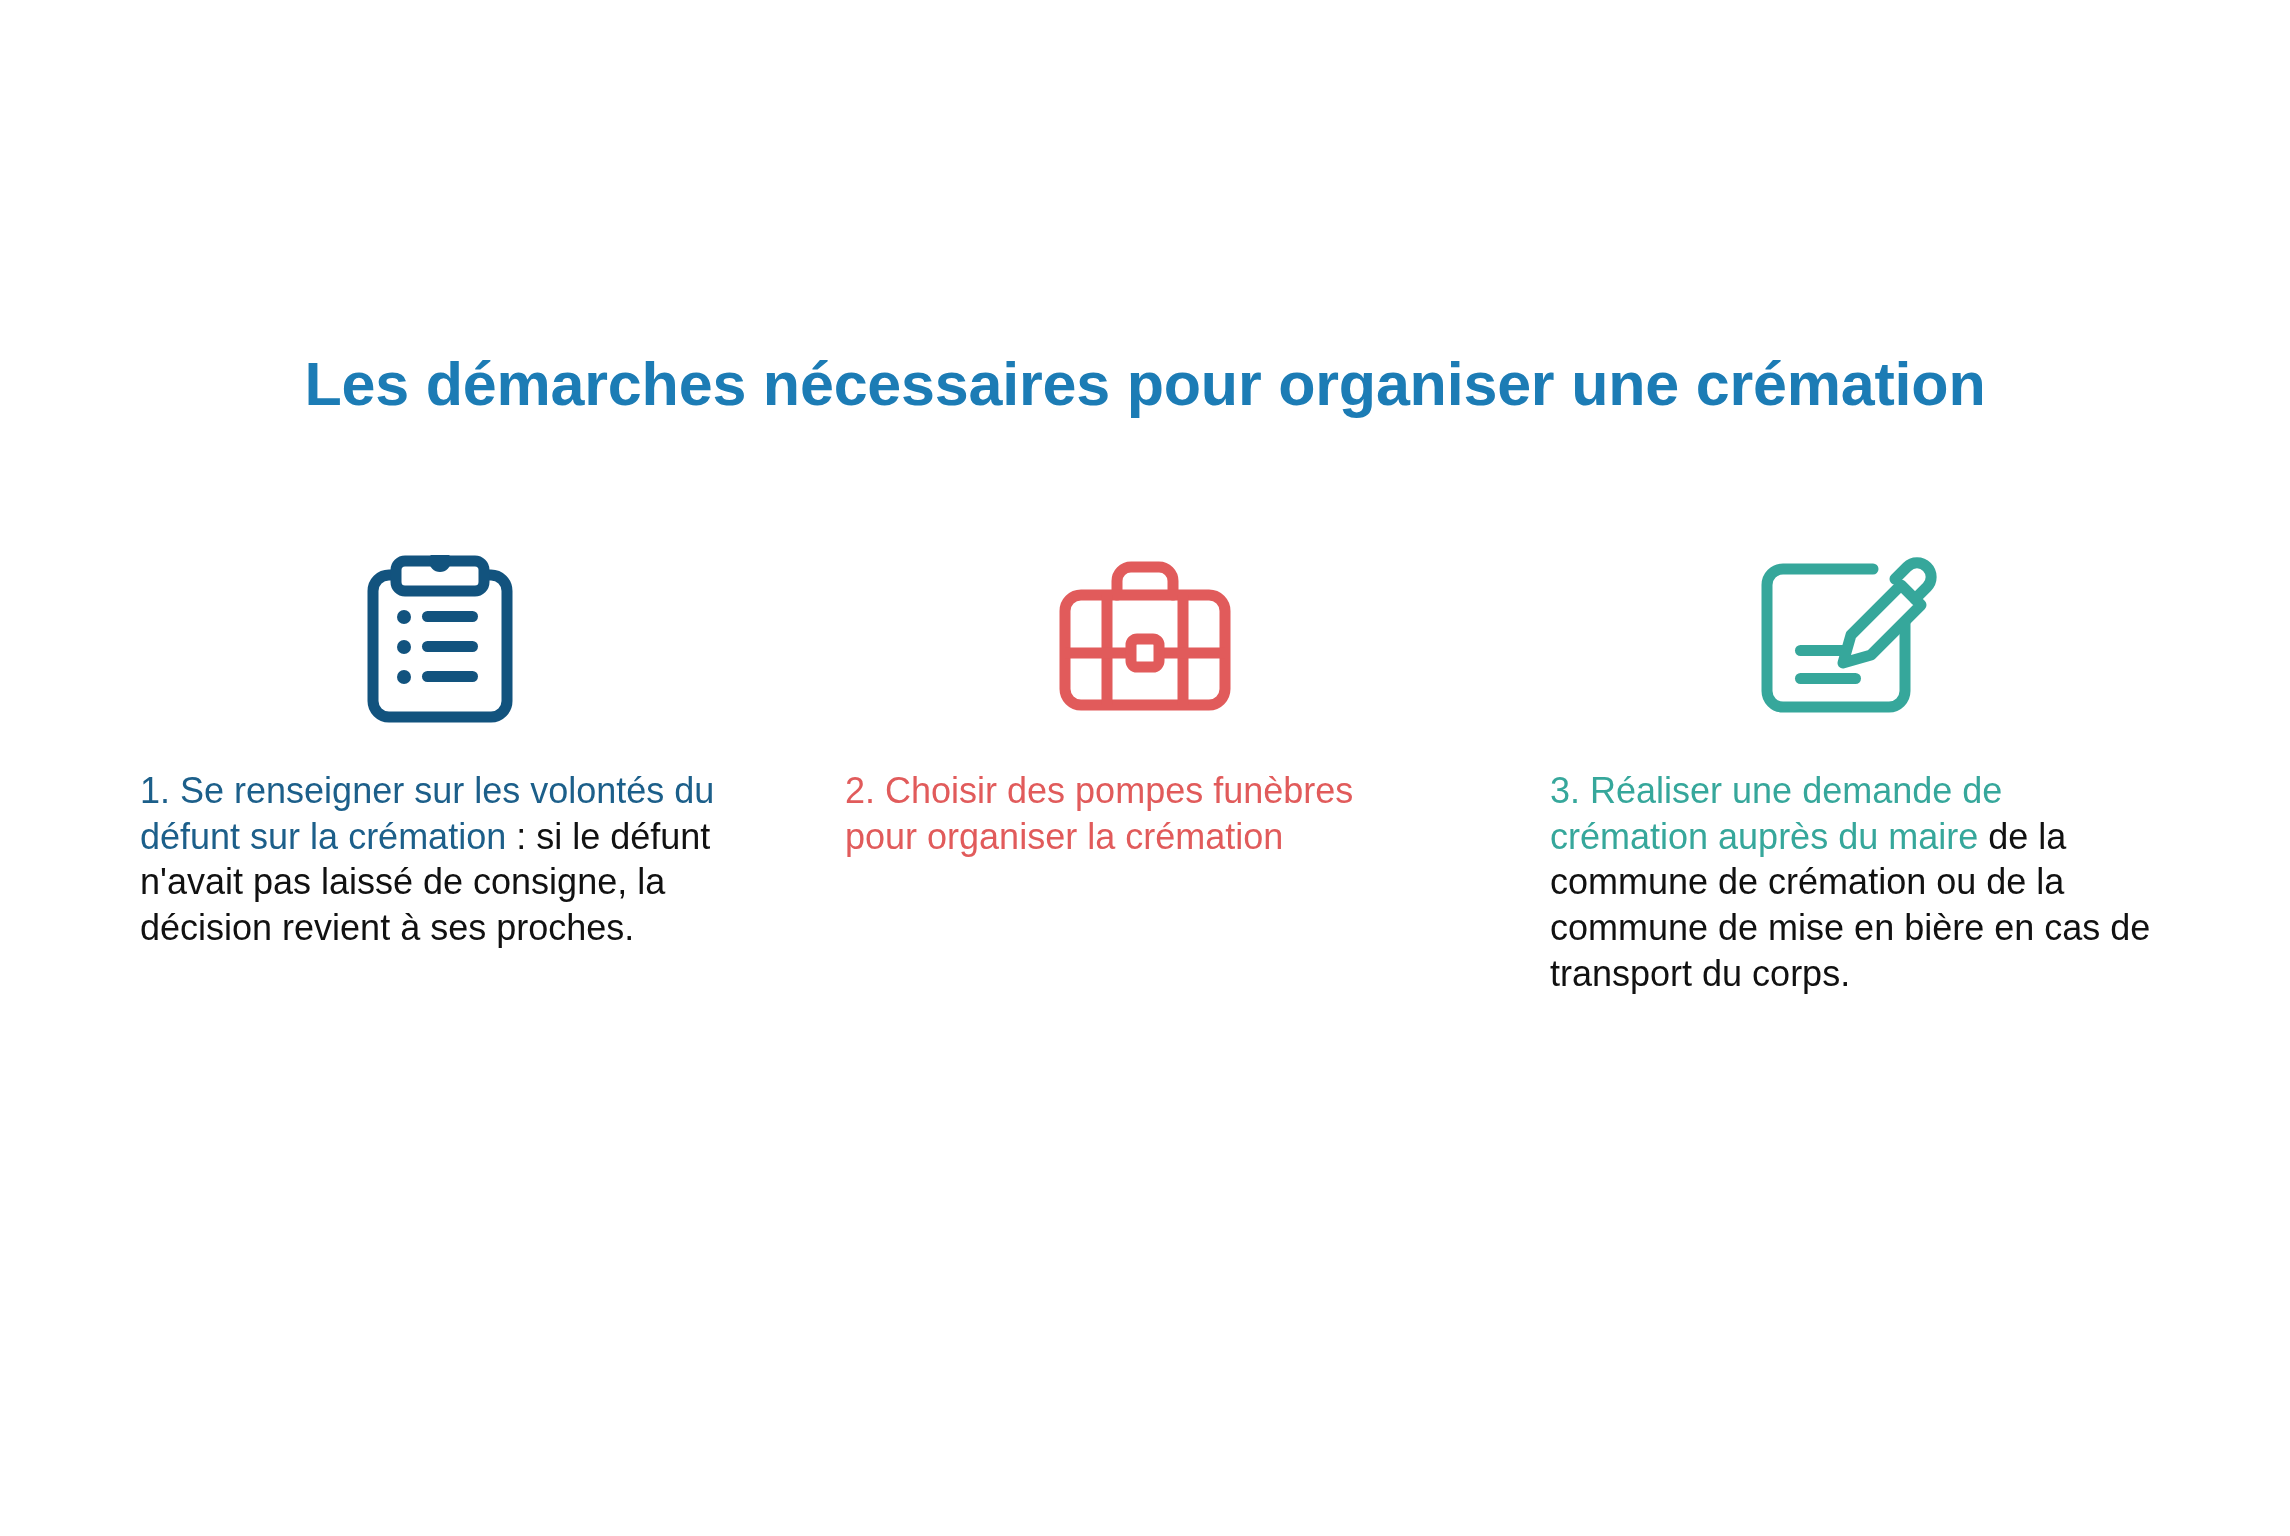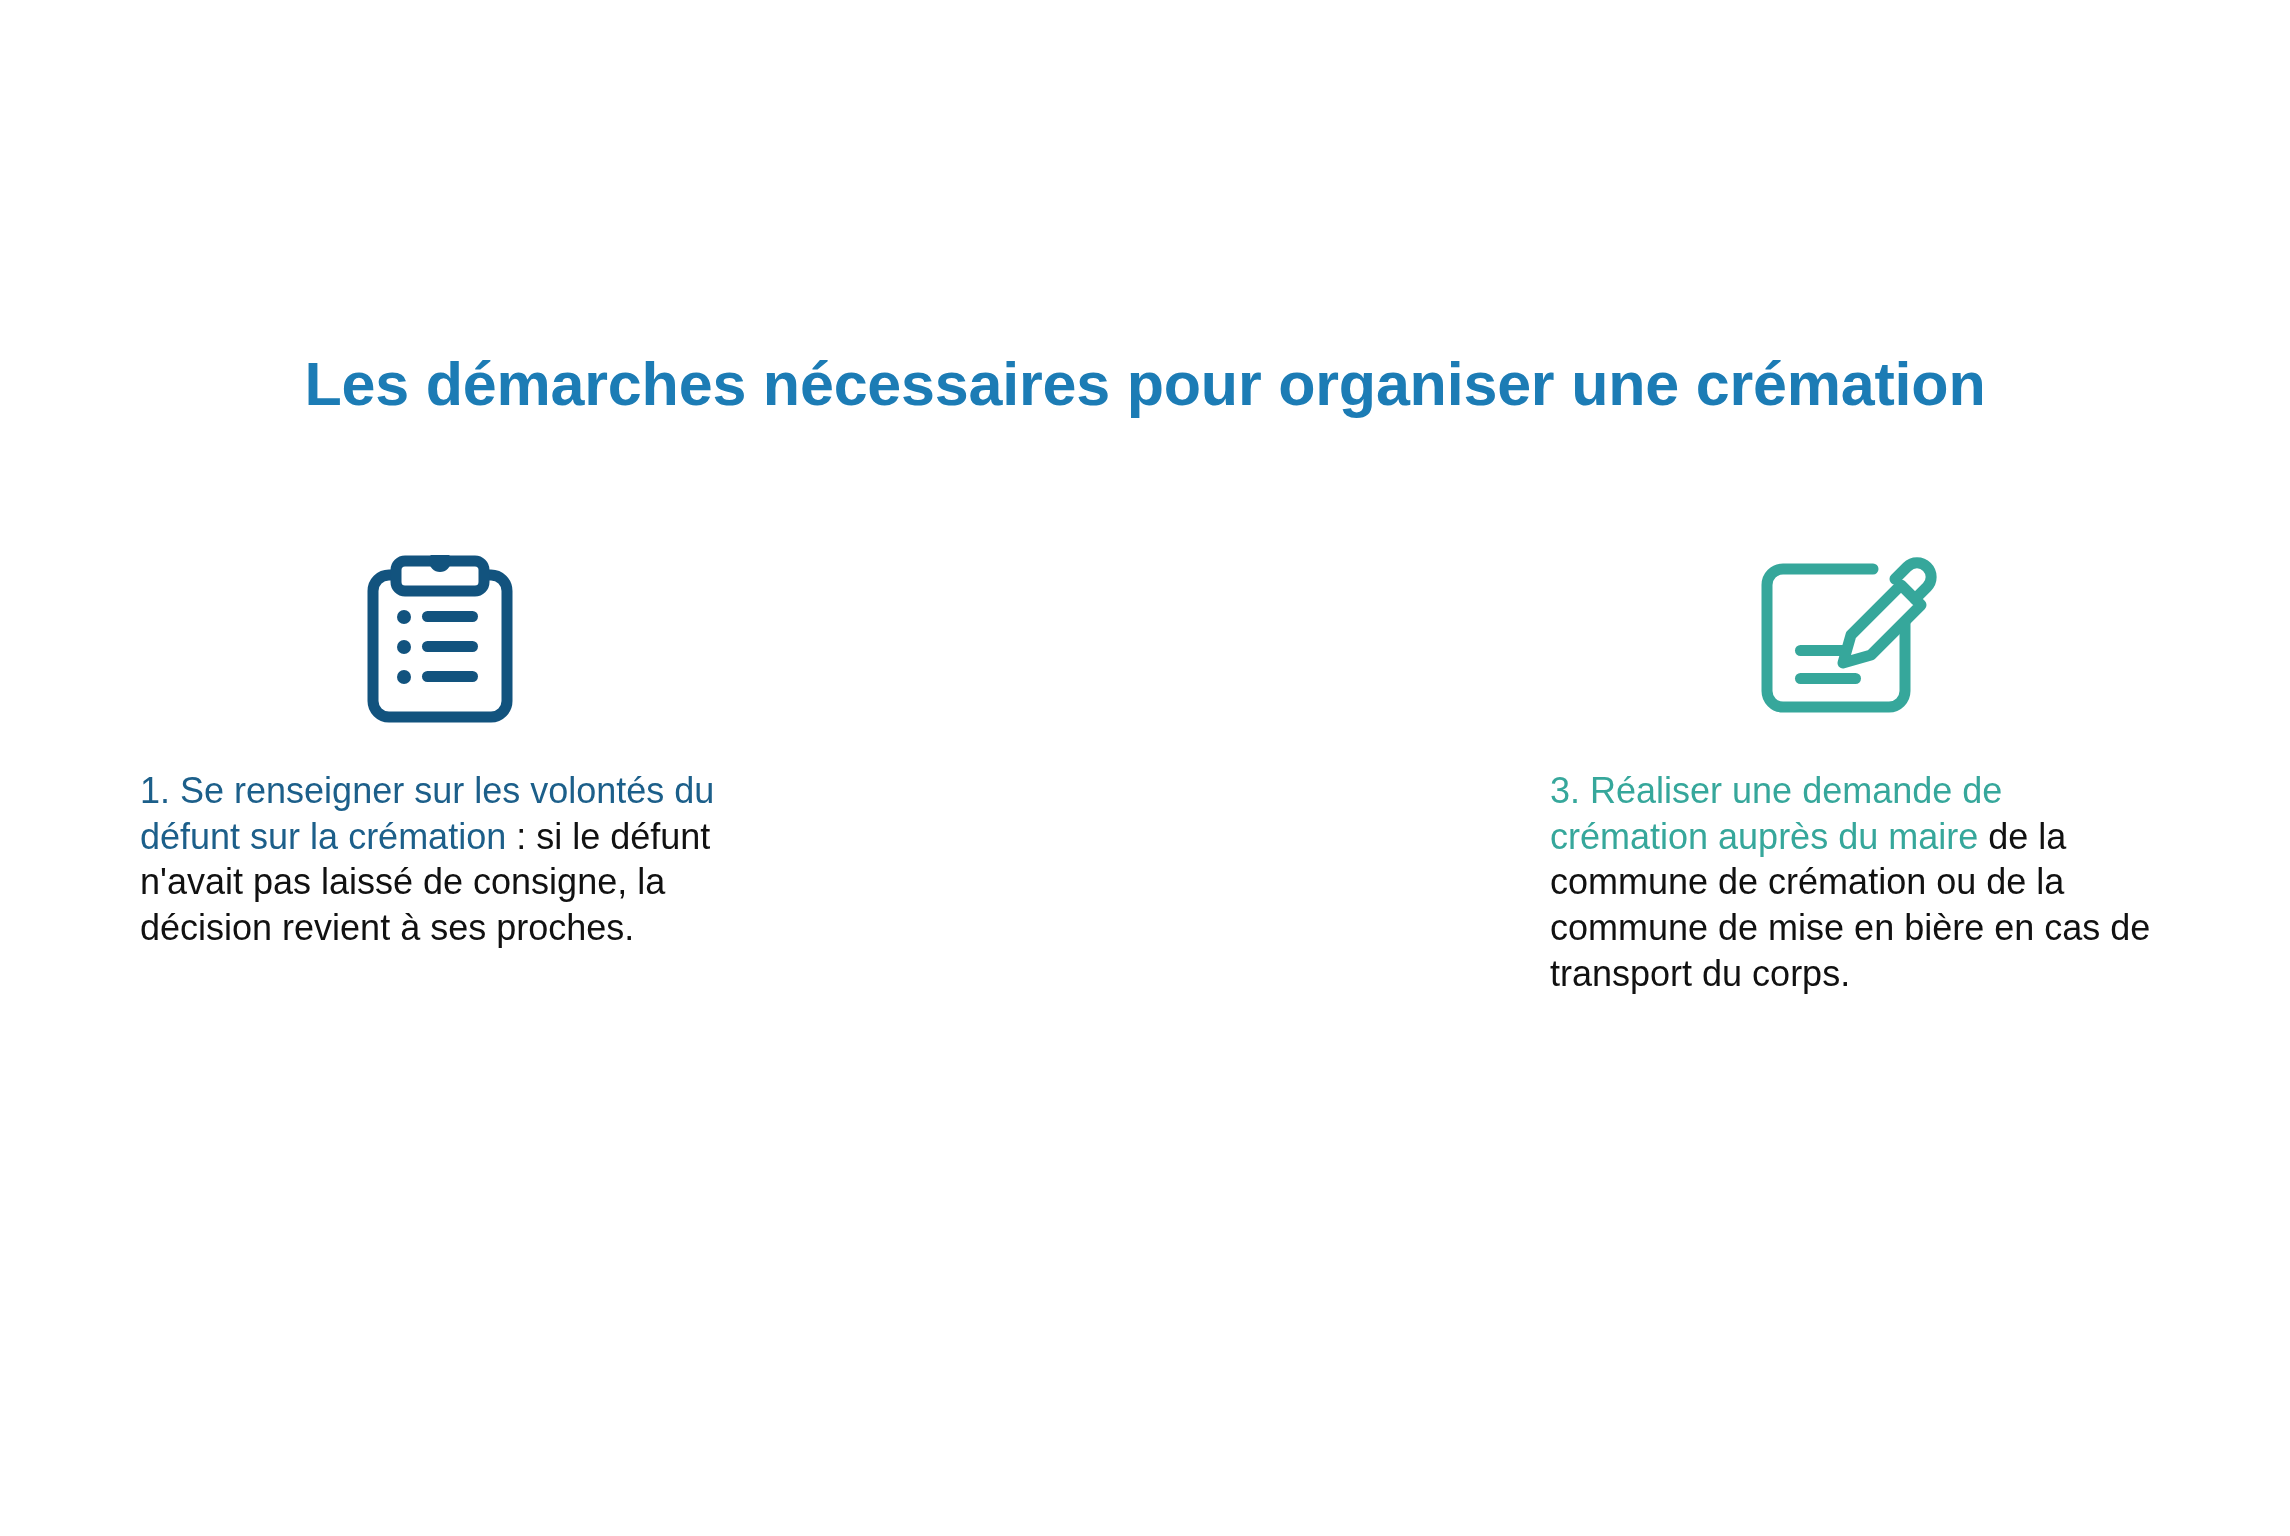--- a/index.html
+++ b/index.html
@@ -100,20 +100,35 @@
           <rect x="62" y="56" width="56" height="11" rx="5.5" fill="#12537e"></rect>
           <rect x="62" y="86" width="56" height="11" rx="5.5" fill="#12537e"></rect>
           <rect x="62" y="116" width="56" height="11" rx="5.5" fill="#12537e"></rect>
         </svg>
       </div>
       <div class="col-text">
         <span class="lead-blue">1. Se renseigner sur les volontés du défunt sur la crémation</span><span class="rest"> : si le défunt n'avait pas laissé de consigne, la décision revient à ses proches.</span>
       </div>
     </div>
 
+    <div class="column col-2">
+      <div class="icon-wrap">
+        <svg width="180" height="170" viewBox="0 0 180 170" fill="none" xmlns="http://www.w3.org/2000/svg">
+          <path d="M62 40 V26 a14 14 0 0 1 14 -14 h28 a14 14 0 0 1 14 14 V40" stroke="#e15b5b" stroke-width="11" stroke-linecap="round"></path>
+          <rect x="10" y="40" width="160" height="110" rx="16" stroke="#e15b5b" stroke-width="11"></rect>
+          <path d="M52 40 V150" stroke="#e15b5b" stroke-width="11"></path>
+          <path d="M128 40 V150" stroke="#e15b5b" stroke-width="11"></path>
+          <path d="M10 98 H170" stroke="#e15b5b" stroke-width="11"></path>
+          <rect x="76" y="84" width="28" height="28" rx="6" fill="#ffffff" stroke="#e15b5b" stroke-width="11"></rect>
+        </svg>
+      </div>
+      <div class="col-text">
+        <span class="lead-red">2. Choisir des pompes funèbres pour organiser la crémation</span><span class="rest"></span>
+      </div>
+    </div>
 
     <div class="column col-3">
       <div class="icon-wrap">
         <svg width="190" height="175" viewBox="0 0 190 175" fill="none" xmlns="http://www.w3.org/2000/svg">
           <path d="M118 16 H28 a16 16 0 0 0 -16 16 v106 a16 16 0 0 0 16 16 h106 a16 16 0 0 0 16 -16 V70" stroke="#36a79b" stroke-width="11" stroke-linecap="round"></path>
           <rect x="40" y="92" width="66" height="11" rx="5.5" fill="#36a79b"></rect>
           <rect x="40" y="120" width="66" height="11" rx="5.5" fill="#36a79b"></rect>
           <path d="M96 82 L146 32 L166 52 L116 102 L88 110 Z" fill="#ffffff" stroke="#36a79b" stroke-width="11" stroke-linejoin="round"></path>
           <path d="M140 26 L152 14 a14 14 0 0 1 20 20 l-12 12" stroke="#36a79b" stroke-width="11" stroke-linejoin="round" stroke-linecap="round"></path>
         </svg>

